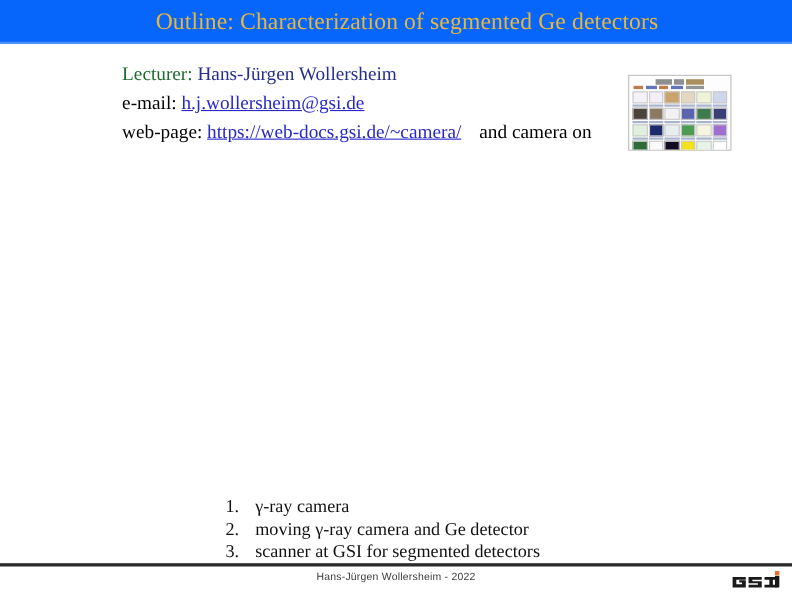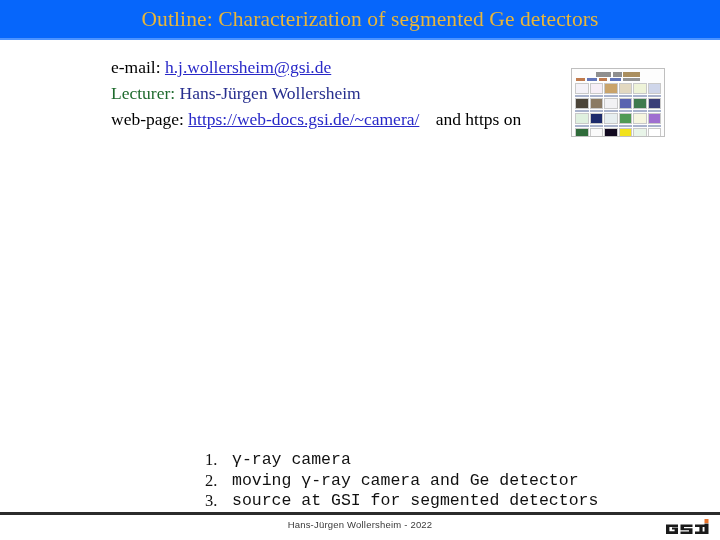--- a/index.html
+++ b/index.html
@@ -146,21 +146,21 @@
     font-size: 16.5px;
     line-height: 20.5px;
     color: #111111;
     white-space: nowrap;
     display: flex;
   }
   .outline-list .num {
     width: 27px;
     flex: 0 0 27px;
   }
-  .outline-list .txt { flex: 1 1 auto; font-family: Liberation Mono, monospace; }
+  .outline-list .txt { flex: 1 1 auto; }
 
   
   .footer-rule {
     position: absolute;
     left: 0;
     top: 512px;
     width: 720px;
     height: 3px;
     background: #2B2B2B;
   }
@@ -189,33 +189,33 @@
 <body>
 
 <div class="title-banner">
   <span class="title-text">Outline: Characterization of segmented Ge detectors</span>
   <span class="edge-light"></span>
 </div>
 
 <div class="info-block">
 
   <div class="info-line">
+    <span class="lbl-lecturer">Lecturer:</span>
+    <span class="name-value">Hans-Jürgen Wollersheim</span>
+  </div>
+
+  <div class="info-line">
     <span class="lbl-plain">e-mail:</span>
     <a class="link" href="#">h.j.wollersheim@gsi.de</a>
   </div>
 
   <div class="info-line">
-    <span class="lbl-lecturer">Lecturer:</span>
-    <span class="name-value">Hans-Jürgen Wollersheim</span>
-  </div>
-
-  <div class="info-line">
     <span class="lbl-plain">web-page:</span>
     <a class="link" href="#">https://web-docs.gsi.de/~camera/</a>
-    <span class="trailing-text">and https on</span>
+    <span class="trailing-text">and camera on</span>
   </div>
 
 </div>
 
 <div class="thumb">
   <div class="thumb-title"></div>
   <div class="thumb-sub"></div>
   <div class="thumb-grid">
     <div class="tcell">
         <div class="pic" style="background:#f4f2f8"></div>
@@ -317,21 +317,21 @@
   <li>
     <span class="num">1.</span>
     <span class="txt">γ-ray camera</span>
   </li>
   <li>
     <span class="num">2.</span>
     <span class="txt">moving γ-ray camera and Ge detector</span>
   </li>
   <li>
     <span class="num">3.</span>
-    <span class="txt">source at GSI for segmented detectors</span>
+    <span class="txt">scanner at GSI for segmented detectors</span>
   </li>
 </ol>
 
 <div class="footer-rule"></div>
 <div class="footer-text">Hans-Jürgen Wollersheim - 2022</div>
 
 <div class="gsi-logo">
   <svg viewBox="0 0 50 17" width="50" height="17">
 
     <rect x="39.5" y="0" width="4" height="4.2" fill="#E8732B"></rect>

